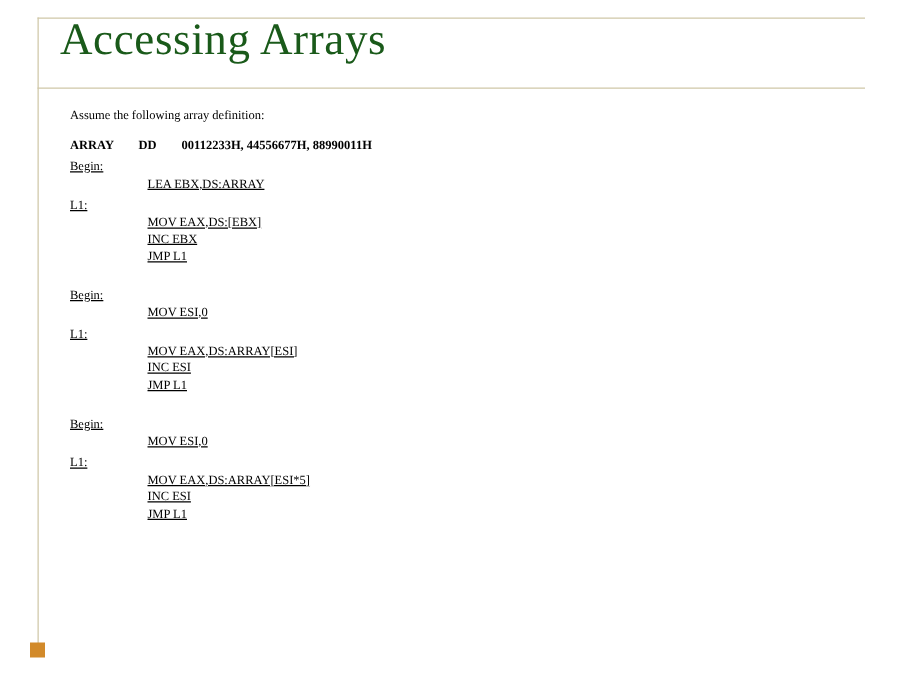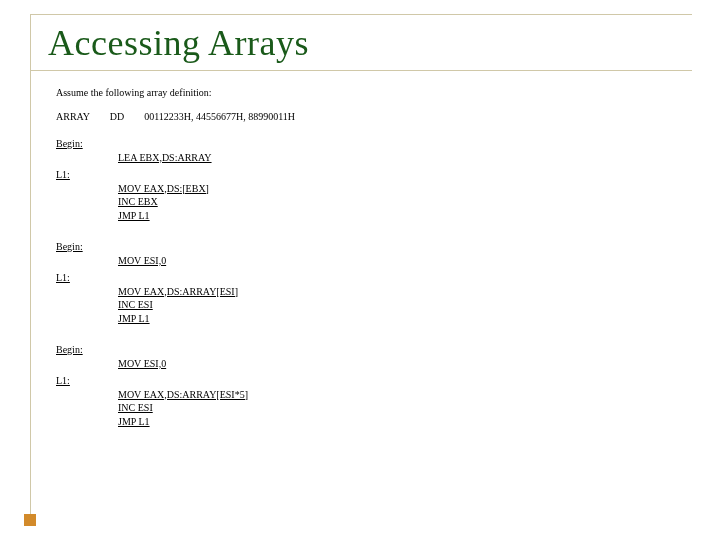--- a/index.html
+++ b/index.html
@@ -40,21 +40,21 @@
     position: absolute;
     left: 24px;
     bottom: 14px;
     width: 12px;
     height: 12px;
     background: #d28a2a;
   }
   .title {
     position: absolute;
     left: 48px;
-    top: 22px;
+    top: 10px;
     font-size: 36px;
     color: #1a5a1a;
     font-weight: normal;
     letter-spacing: 0.5px;
   }
   .title-underline {
     position: absolute;
     left: 30px;
     right: 28px;
     top: 70px;
@@ -67,22 +67,23 @@
     top: 86px;
     right: 40px;
     font-size: 10px;
     color: #000;
     line-height: 1.35;
   }
   .para {
     margin-bottom: 10px;
   }
   .defline {
-    margin-bottom: 14px;
+    margin-bottom: 4px;
     white-space: pre;
+    font-weight: bold;
   }
   .block {
     margin-bottom: 18px;
   }
   .label {
     margin-top: 4px;
     text-decoration: underline;
   }
   .instr {
     padding-left: 62px;

